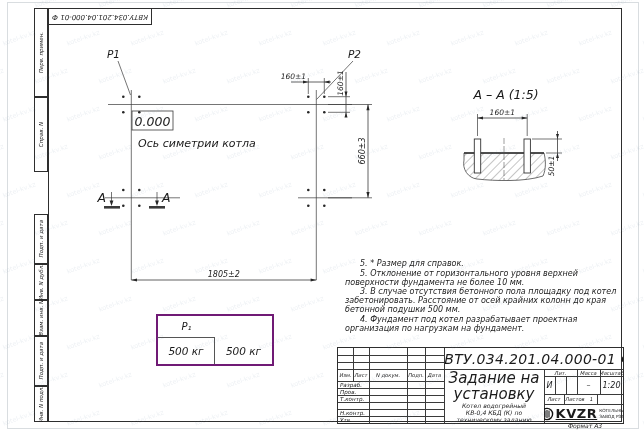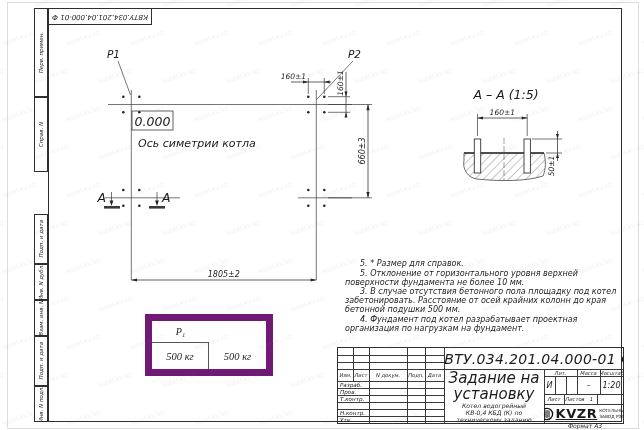--- a/index.html
+++ b/index.html
@@ -16,21 +16,21 @@
             border-bottom:1px solid #2e2e2e;border-top:1.3px solid #2e2e2e;border-left:1.3px solid #2e2e2e;
             box-sizing:border-box;display:flex;align-items:center;justify-content:center;}
   .stampbox span{transform:rotate(180deg);font-size:7px;font-style:italic;white-space:nowrap;}
   
   .draw{position:absolute;left:49px;top:9px;}
   svg text{font-family:"DejaVu Sans",sans-serif;font-style:italic;fill:#1a1a1a;}
   
   .notes{position:absolute;left:345px;top:260px;width:278px;font-size:8px;font-style:italic;line-height:1.1;}
   .notes p{margin:0 0 1px 0;text-indent:15px;}
   
-  .ptable{position:absolute;left:145px;top:314px;border:7px solid #701a75;box-sizing:border-box;font-family:Liberation Serif, serif;}
+  .ptable{position:absolute;left:156px;top:314px;border:2px solid #701a75;box-sizing:border-box;}
   .ptable .row{display:flex;}
   .ptable .cell{width:57px;box-sizing:border-box;border-right:1px solid #555;display:flex;align-items:center;justify-content:center;font-style:italic;}
   .ptable .cell:last-child{border-right:none;}
   .ptable .hrow .cell{height:22px;border-bottom:1px solid #555;font-size:10px;}
   .ptable .vrow .cell{height:26px;font-size:10.5px;}
   
   .tb{position:absolute;left:337px;top:347px;width:285px;height:75px;border:1px solid #2e2e2e;box-sizing:content-box;}
   .tb .hl,.tb .vl{position:absolute;background:#3a3a3a;}
   .tb .hl{height:1px;}
   .tb .vl{width:1px;}

